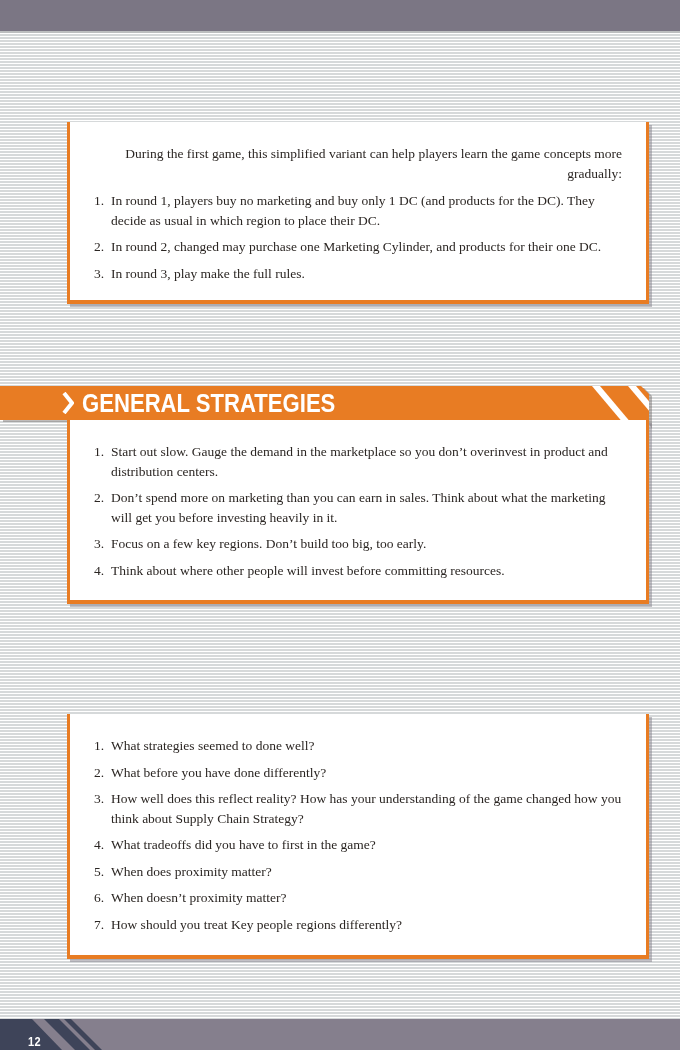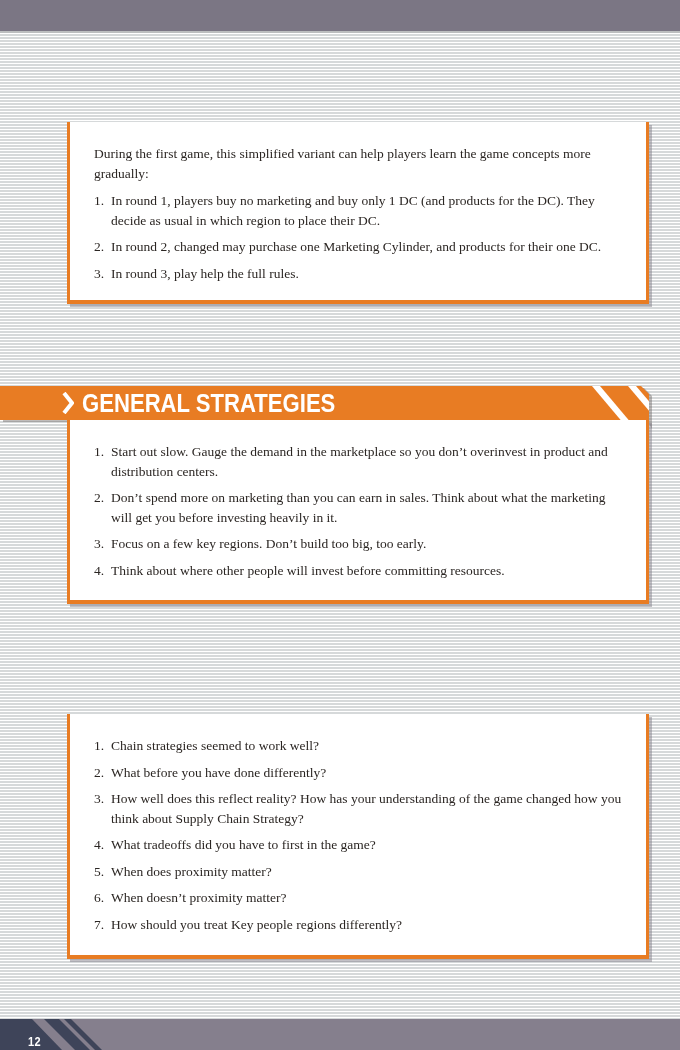--- a/index.html
+++ b/index.html
@@ -55,21 +55,21 @@
     box-sizing:border-box;
     background:#ffffff;
     border-left:3px solid #e87c23;
     border-right:3px solid #e87c23;
     border-bottom:4px solid #e87c23;
     box-shadow:3px 3px 0 rgba(122,117,128,0.45);
     padding:22px 24px 0 24px;
     color:#2b2623;
     font-size:13.5px;line-height:19.5px;
   }
-  .intro{margin:0 0 8px 0;}
+  .intro{margin:0 0 8px 0;text-align:right;}
   .item{display:flex;margin:0 0 7px 0;}
   .item .num{flex:none;width:17px;}
   .item .txt{flex:1;}
   
   #band1{top:88px;}  #box1{top:122px;height:182px;}
   #band2{top:386px;} #box2{top:420px;height:184px;}
   #band3{top:680px;} #box3{top:714px;height:245px;}
 </style>
 </head>
 <body>
@@ -84,21 +84,21 @@
     <div class="item">
       <span class="num">1.</span>
       <span class="txt">In round 1, players buy no marketing and buy only 1 DC (and products for the DC). They decide as usual in which region to place their DC.</span>
     </div>
     <div class="item">
       <span class="num">2.</span>
       <span class="txt">In round 2, changed may purchase one Marketing Cylinder, and products for their one DC.</span>
     </div>
     <div class="item">
       <span class="num">3.</span>
-      <span class="txt">In round 3, play help the full rules.</span>
+      <span class="txt">In round 3, play make the full rules.</span>
     </div>
   </div>
 
   <div class="section-band" id="band2">
     <svg class="ribbon" width="680" height="46" viewBox="0 0 680 46">
       <defs>
           <clipPath id="rib2">
             <path d="M0 0 H641 L649 8 V41 L645 34 H0 Z"></path>
           </clipPath>
         </defs>
@@ -130,21 +130,21 @@
     <div class="item">
       <span class="num">4.</span>
       <span class="txt">Think about where other people will invest before committing resources.</span>
     </div>
   </div>
 
 
   <div class="content-box" id="box3">
     <div class="item">
       <span class="num">1.</span>
-      <span class="txt">Chain strategies seemed to work well?</span>
+      <span class="txt">What strategies seemed to done well?</span>
     </div>
     <div class="item">
       <span class="num">2.</span>
       <span class="txt">What before you have done differently?</span>
     </div>
     <div class="item">
       <span class="num">3.</span>
       <span class="txt">How well does this reflect reality? How has your understanding of the game changed how you think about Supply Chain Strategy?</span>
     </div>
     <div class="item">

